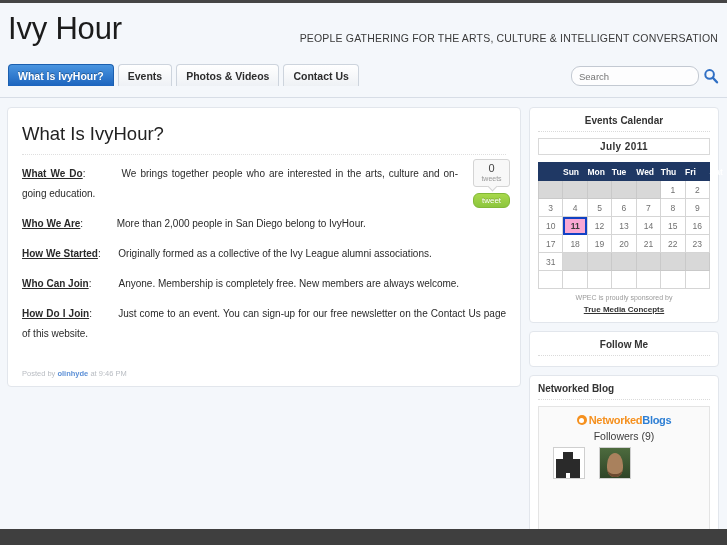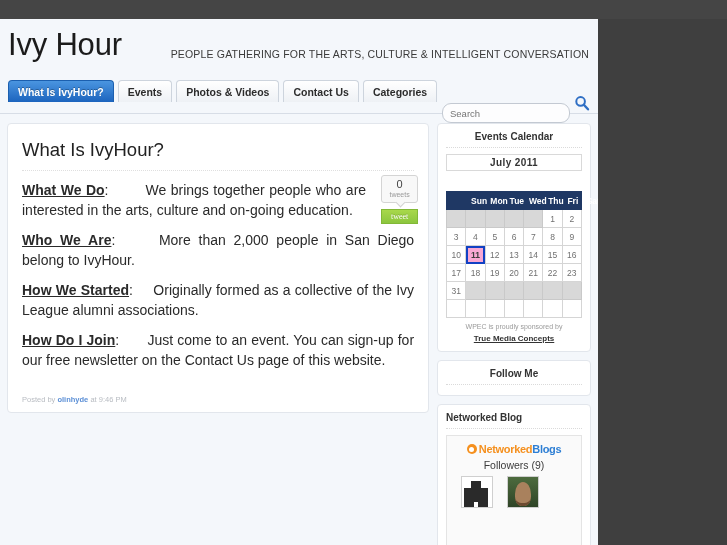--- a/index.html
+++ b/index.html
@@ -19,22 +19,22 @@
   #browser-chrome {
     position: absolute;
     left: 0; top: 0;
     width: 727px; height: 19px;
     background: #454545;
   }
 
   
   #page {
     position: absolute;
-    left: 0; top: 19px;
-    width: 598px;
+    left: 0; top: 3px;
+    width: 727px;
     height: 526px;
     background: #f4f7fb;
     overflow: hidden;
   }
 
   
   #site-header {
     position: relative;
     height: 61px;
   }
@@ -109,21 +109,20 @@
     height: 16px;
     font-size: 9.5px;
     color: #8d8d8d;
     padding: 1px 7px;
     border: 1px solid #c3c9d2;
     border-radius: 9px;
     background: #fdfdfe;
     outline: none;
     box-sizing: content-box;
     font-family: "Liberation Sans", sans-serif;
-    margin-top: 21px;
   }
   #search-button {
     width: 18px; height: 18px;
     border: none; background: none;
     padding: 0; cursor: pointer;
     display: flex; align-items: center; justify-content: center;
   }
 
   
   #columns {
@@ -190,30 +189,30 @@
     line-height: 9px;
   }
   #tweet-button {
     margin-top: 6px;
     display: block;
     width: 100%;
     font-size: 8px;
     color: #ffffff;
     background: linear-gradient(#a8d84b, #8cc63e);
     border: 1px solid #82b837;
-    border-radius: 0;
+    border-radius: 6px;
     padding: 2px 0;
     cursor: pointer;
     box-sizing: border-box;
     text-shadow: 0 -1px 0 rgba(0,0,0,0.18);
-    font-family: Liberation Serif, serif;
+    font-family: Liberation Sans, sans-serif;
   }
 
   .qa-row {
-    font-size: 14px;
+    font-size: 10px;
     color: #2a2a2a;
     line-height: 20px;
     margin: 0 0 10px 0;
     text-align: justify;
   }
   .qa-row.first { padding-right: 48px; }
   .qa-label {
     font-weight: bold;
     text-decoration: underline;
   }
@@ -259,21 +258,21 @@
 
   
   #calendar-month {
     text-align: center;
     font-size: 10px;
     font-weight: bold;
     color: #333;
     border: 1px solid #d9d9d9;
     background: #fff;
     padding: 2px 0;
-    margin-bottom: 20px;
+    margin-bottom: 7px;
     letter-spacing: 0.4px;
   }
   #calendar-table {
     width: 100%;
     border-collapse: collapse;
     table-layout: fixed;
   }
   #calendar-table th {
     background: #1f3864;
     color: #ffffff;
@@ -403,21 +402,20 @@
     <h1 id="site-title">Ivy Hour</h1>
     <div id="site-tagline">PEOPLE GATHERING FOR THE ARTS, CULTURE &amp; INTELLIGENT CONVERSATION</div>
   </div>
 
   <div id="navbar">
     <ul id="nav-tabs">
       <li class="nav-tab active">What Is IvyHour?</li>
       <li class="nav-tab">Events</li>
       <li class="nav-tab">Photos &amp; Videos</li>
       <li class="nav-tab">Contact Us</li>
-      <li class="nav-tab">Categories</li>
     </ul>
     <div id="search-area">
       <input id="search-input" type="text" placeholder="Search" style="">
       <button id="search-button">
         <svg width="16" height="16" viewBox="0 0 16 16">
           <circle cx="6.6" cy="6.4" r="4.3" fill="none" stroke="#2f6fc4" stroke-width="2"></circle>
           <line x1="9.8" y1="9.7" x2="14" y2="14.3" stroke="#2f6fc4" stroke-width="2.4" stroke-linecap="round"></line>
         </svg>
       </button>
     </div>
@@ -447,20 +445,25 @@
         <span class="qa-gap" style="width:28px"></span>
         <span>More than 2,000 people in San Diego belong to IvyHour.</span>
       </p>
 
       <p class="qa-row">
         <span class="qa-label">How We Started</span><span>:</span>
         <span class="qa-gap" style="width:12px"></span>
         <span>Originally formed as a collective of the Ivy League alumni associations.</span>
       </p>
 
+      <p class="qa-row">
+        <span class="qa-label">Who Can Join</span><span>:</span>
+        <span class="qa-gap" style="width:22px"></span>
+        <span>Anyone. Membership is completely free. New members are always welcome.</span>
+      </p>
 
       <p class="qa-row">
         <span class="qa-label">How Do I Join</span><span>:</span>
         <span class="qa-gap" style="width:20px"></span>
         <span>Just come to an event. You can sign-up for our free newsletter on the Contact Us page of this website.</span>
       </p>
 
       <div id="post-footer">
         <span>Posted by</span>
         <span id="post-author">olinhyde</span>

